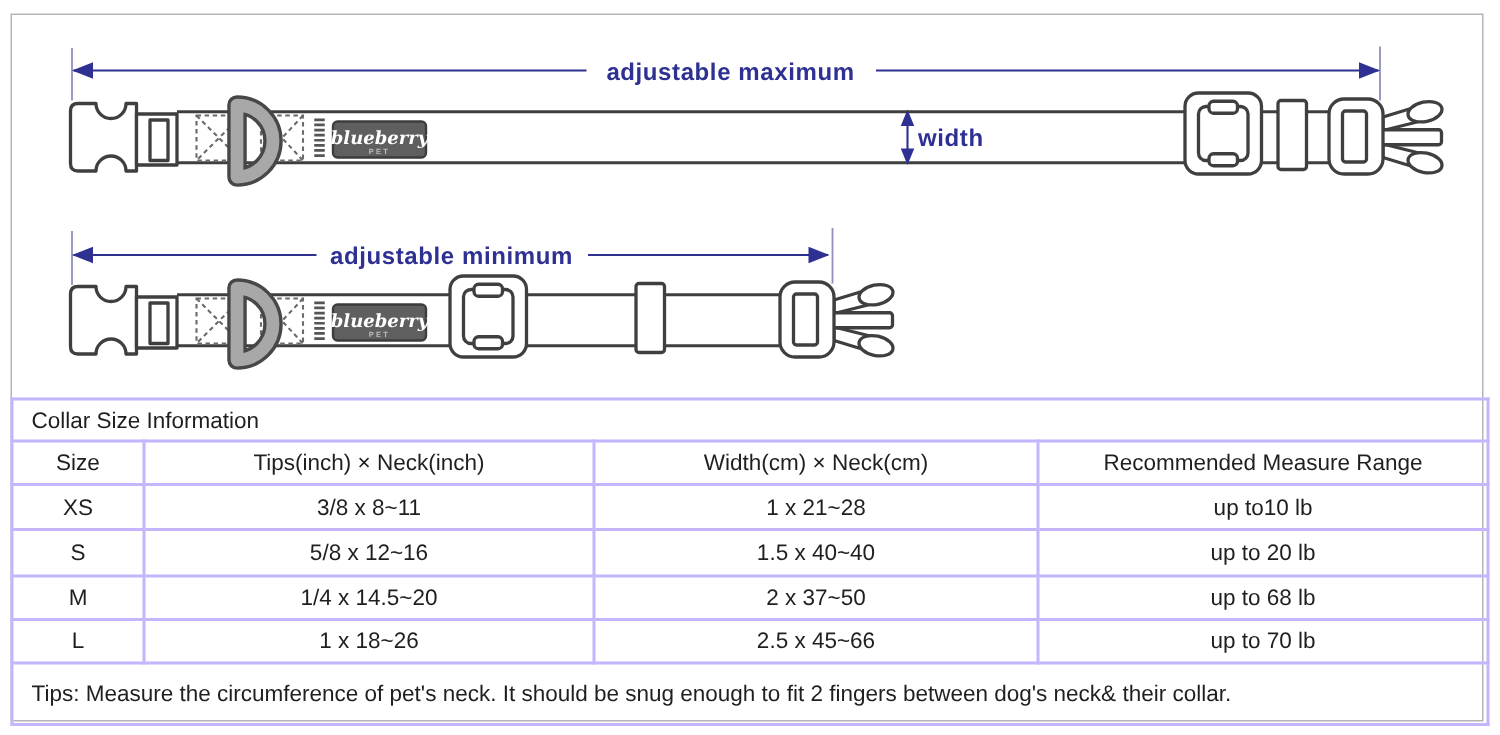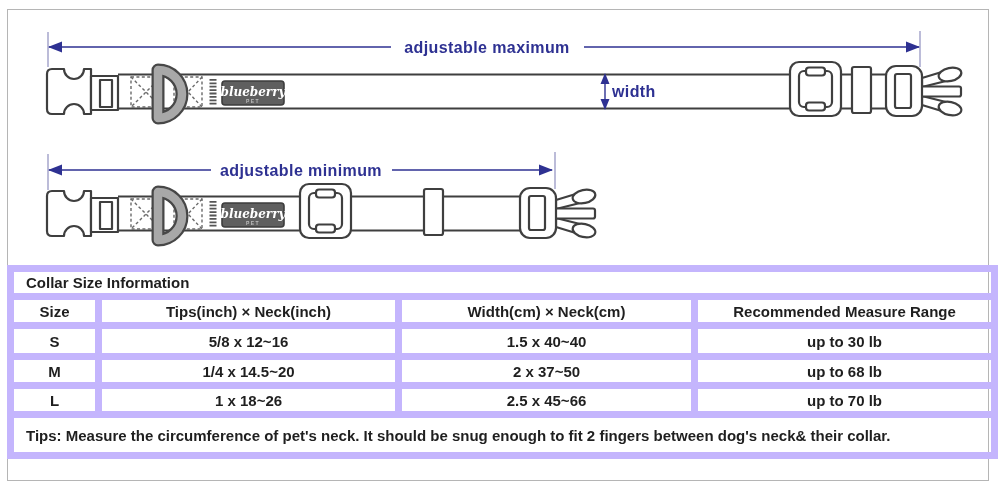--- a/index.html
+++ b/index.html
@@ -24,22 +24,22 @@
   
   .tick{stroke:#8f8fbf;stroke-width:1.2;}
   .dim{stroke:#2e3192;stroke-width:1.4;}
   .ah{fill:#2e3192;stroke:none;}
   .navy{fill:#2e3192;font:bold 16px "Liberation Sans",sans-serif;letter-spacing:0.4px;}
   .mid{text-anchor:middle;}
 
   
   .size-table{position:absolute;left:7px;top:265px;width:984px;border-collapse:collapse;
       table-layout:fixed;font-family:"Liberation Sans",sans-serif;font-size:15px;color:#1f1f1f;}
-  .size-table td,.size-table th{border:7px solid #c4b5fd;text-align:center;
-      font-weight:bold;padding:0;overflow:hidden;white-space:nowrap;}
+  .size-table td,.size-table th{border:2px solid #c4b5fd;text-align:center;
+      font-weight:normal;padding:0;overflow:hidden;white-space:nowrap;}
   .left-cell{text-align:left !important;padding-left:12px !important;}
   .r-title{height:28px;} .r-head{height:29px;margin-top:48px;} .r-xs{height:30px;}
   .r-s{height:31px;} .r-m{height:29px;} .r-l{height:29px;} .r-tips{height:41px;}
 </style>
 </head>
 <body>
 
 <div class="stage">
   <div class="frame"></div>
 
@@ -138,25 +138,31 @@
     <tbody>
         <tr class="r-title">
       <td colspan="4" class="left-cell">Collar Size Information</td>
     </tr>
     <tr class="r-head">
       <th>Size</th>
       <th>Tips(inch) × Neck(inch)</th>
       <th>Width(cm) × Neck(cm)</th>
       <th>Recommended Measure Range</th>
     </tr>
+    <tr class="r-xs">
+      <td>XS</td>
+      <td>3/8 x 8~11</td>
+      <td>1 x 21~28</td>
+      <td>up to10 lb</td>
+    </tr>
     <tr class="r-s">
       <td>S</td>
       <td>5/8 x 12~16</td>
       <td>1.5 x 40~40</td>
-      <td>up to 30 lb</td>
+      <td>up to 20 lb</td>
     </tr>
     <tr class="r-m">
       <td>M</td>
       <td>1/4 x 14.5~20</td>
       <td>2 x 37~50</td>
       <td>up to 68 lb</td>
     </tr>
     <tr class="r-l">
       <td>L</td>
       <td>1 x 18~26</td>

